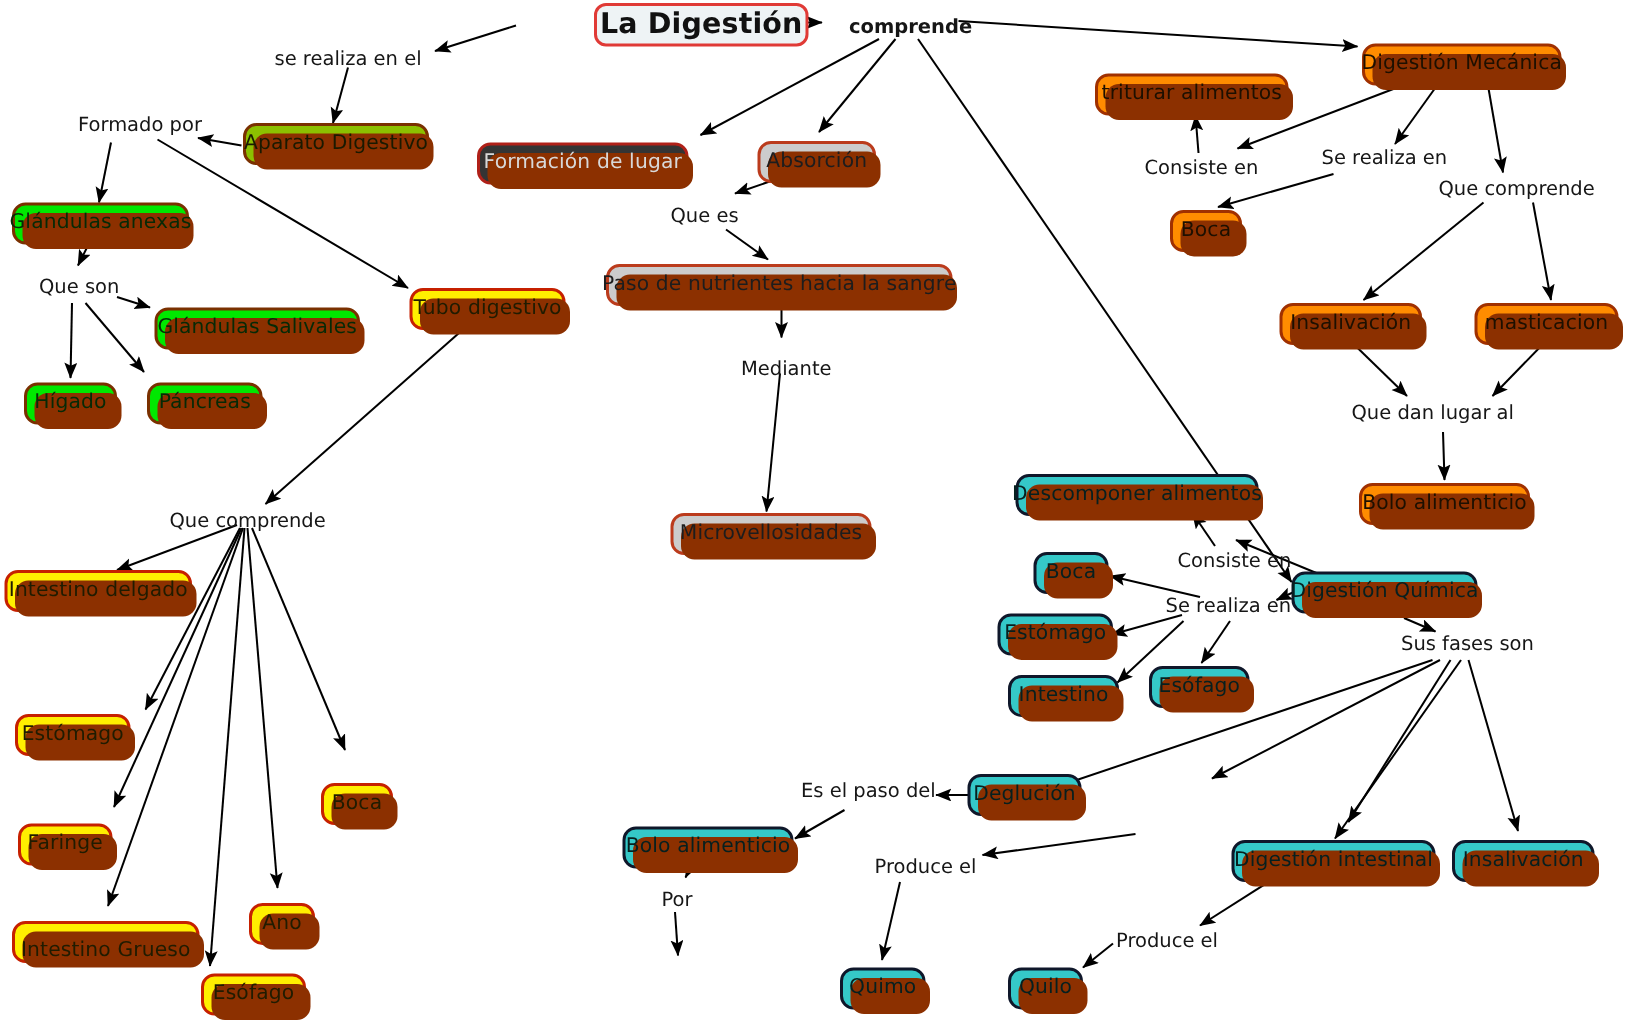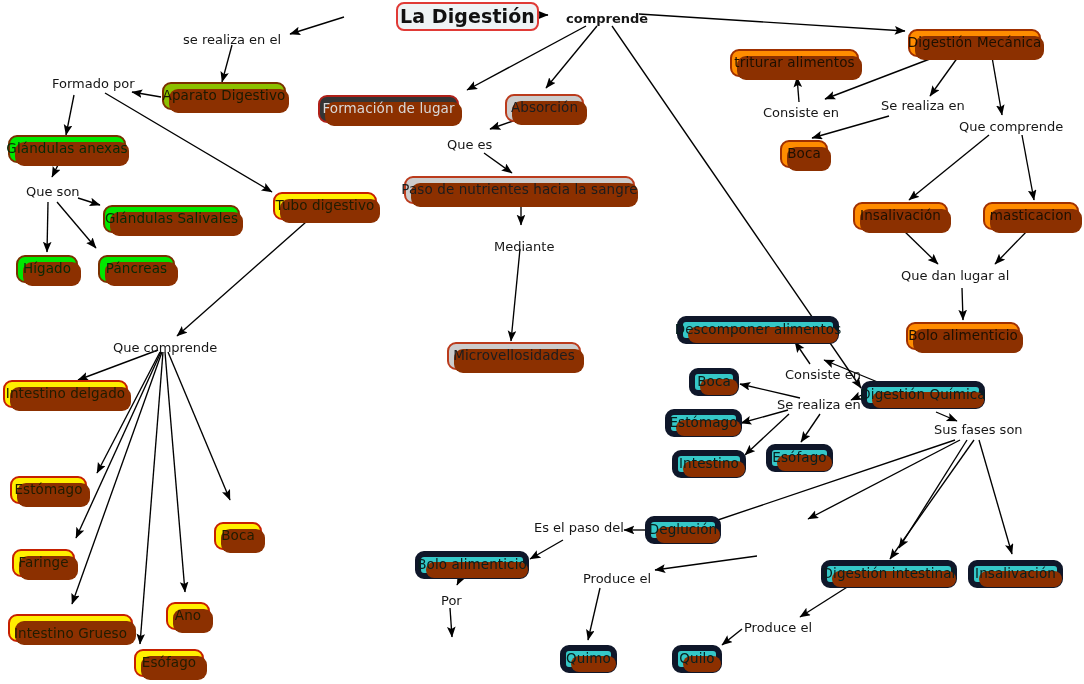--- a/index.html
+++ b/index.html
@@ -62,21 +62,21 @@
     font-weight: bold;
     font-size: 19px;
     border-radius: 8px;
   }
   .n-olive   { background:#8cc000; border:2px solid #7a3000; color:#1a1a00; }
   .n-green   { background:#00e800; border:2px solid #7a3000; color:#062a06; }
   .n-yellow  { background:#ffef00; border:2px solid #c62000; color:#201c00; }
   .n-dark    { background:#343434; border:2px solid #b02018; color:#d8d8d8; }
   .n-gray    { background:#cccccc; border:2px solid #bb3b1c; color:#1d1d1d; }
   .n-orange  { background:#ff8c00; border:2px solid #a03000; color:#1d1000; }
-  .n-teal    { background:#35c8c8; border:6px solid #0f172a; color:#06201f; }
+  .n-teal    { background:#35c8c8; border:2px solid #0f172a; color:#06201f; }
 
   .n-dark::after  { background:#6e1a14; }
   .n-gray::after  { background:#b53a1c; }
   .n-olive::after { background:#8c3000; }
 
   .link-label {
     position: absolute;
     font-size: 13px;
     color: #161616;
     white-space: nowrap;

